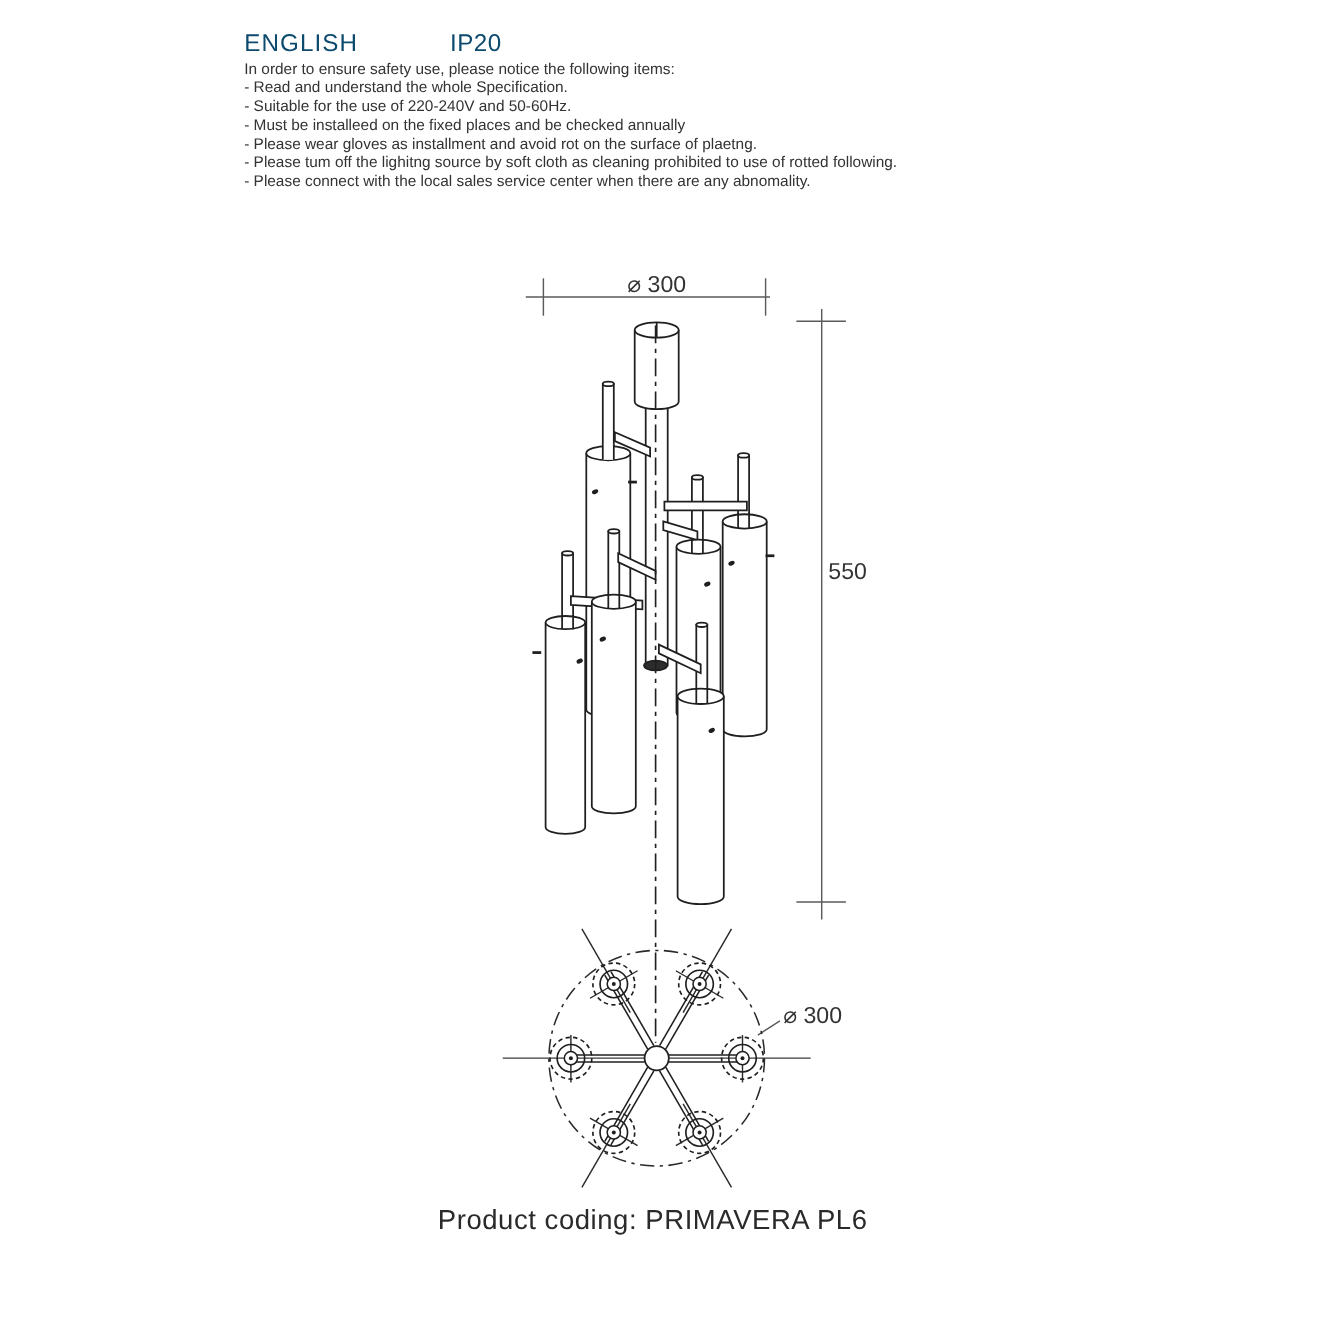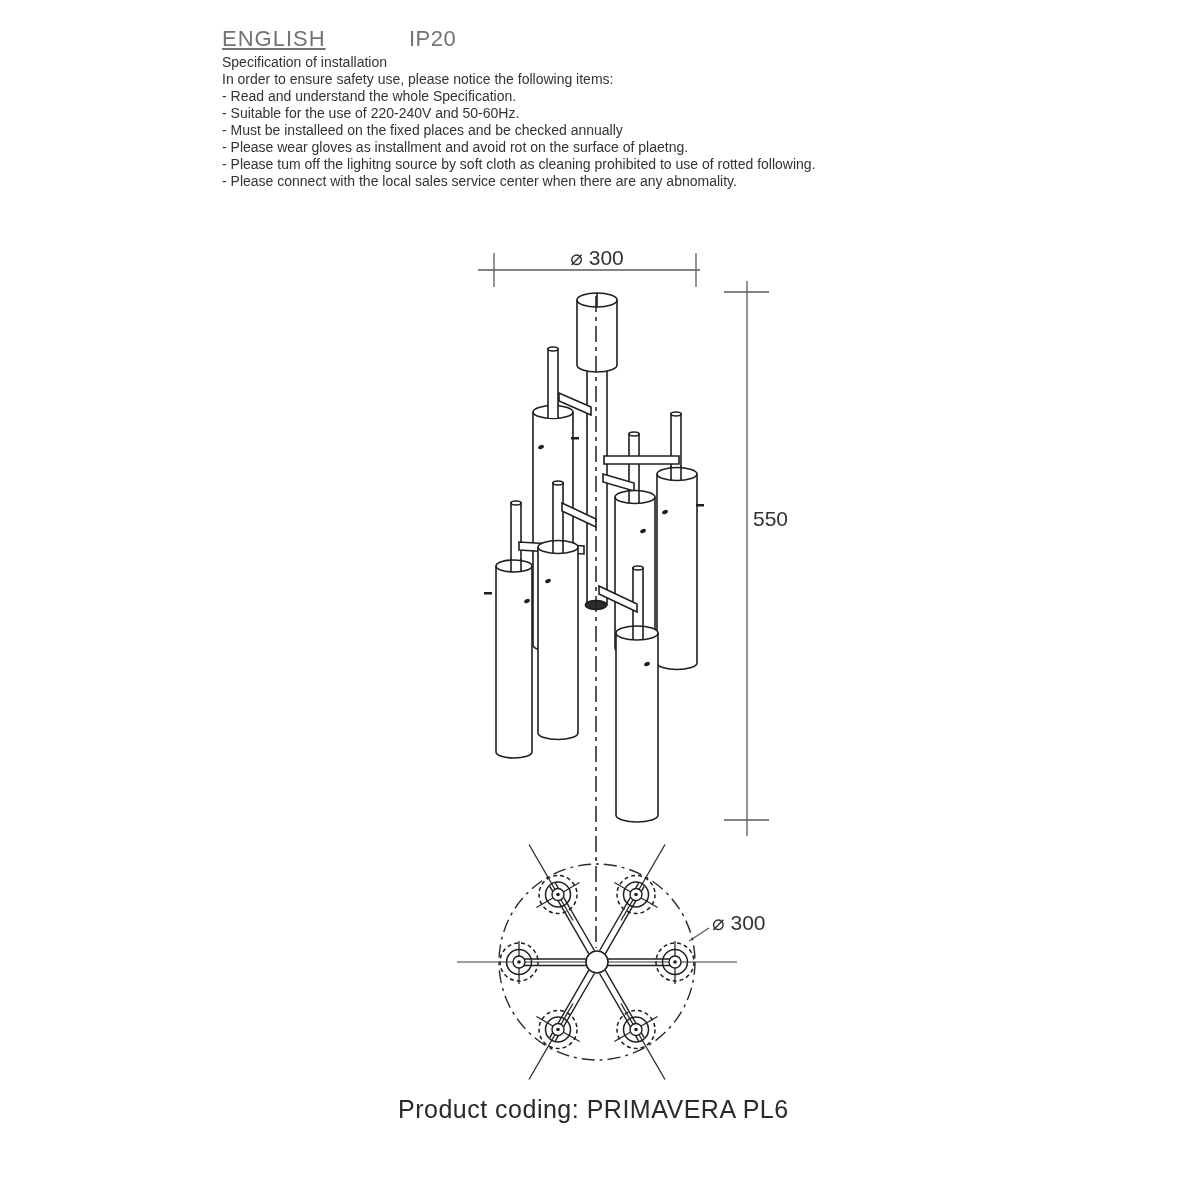--- a/index.html
+++ b/index.html
@@ -6,21 +6,21 @@
   .page{
     position:relative;
     width:1200px;height:1200px;
     background:#ffffff;
     font-family:"Liberation Sans", sans-serif;
     color:#2e2e2e;
     overflow:hidden;
   }
   .hdr{
     position:absolute;left:222px;top:26px;
-    font-size:22px;letter-spacing:1px;color:#737373;text-decoration:underline;
+    font-size:22px;letter-spacing:1px;color:#0c4a6e;
   }
   .hdr .ip{position:absolute;left:187px;top:0;letter-spacing:0.5px;}
   .spec{
     position:absolute;left:222px;top:54px;
     font-size:14px;line-height:17px;color:#333333;
   }
   .spec div{white-space:nowrap;}
   .footer{
     position:absolute;left:398px;top:1095px;
     font-size:25px;color:#2a2a2a;letter-spacing:0.5px;
@@ -32,21 +32,20 @@
 <body>
 
 <div class="page">
 
   <div class="hdr">
     <span>ENGLISH</span>
     <span class="ip">IP20</span>
   </div>
 
   <div class="spec">
-    <div>Specification of installation</div>
     <div>In order to ensure safety use, please notice the following items:</div>
     <div>- Read and understand the whole Specification.</div>
     <div>- Suitable for the use of 220-240V and 50-60Hz.</div>
     <div>- Must be installeed on the fixed places and be checked annually</div>
     <div>- Please wear gloves as installment and avoid rot on the surface of plaetng.</div>
     <div>- Please tum off the lighitng source by soft cloth as cleaning prohibited to use of rotted following.</div>
     <div>- Please connect with the local sales service center when there are any abnomality.</div>
   </div>
 
   <svg class="drawing" width="1200" height="1200" viewBox="0 0 1200 1200">

